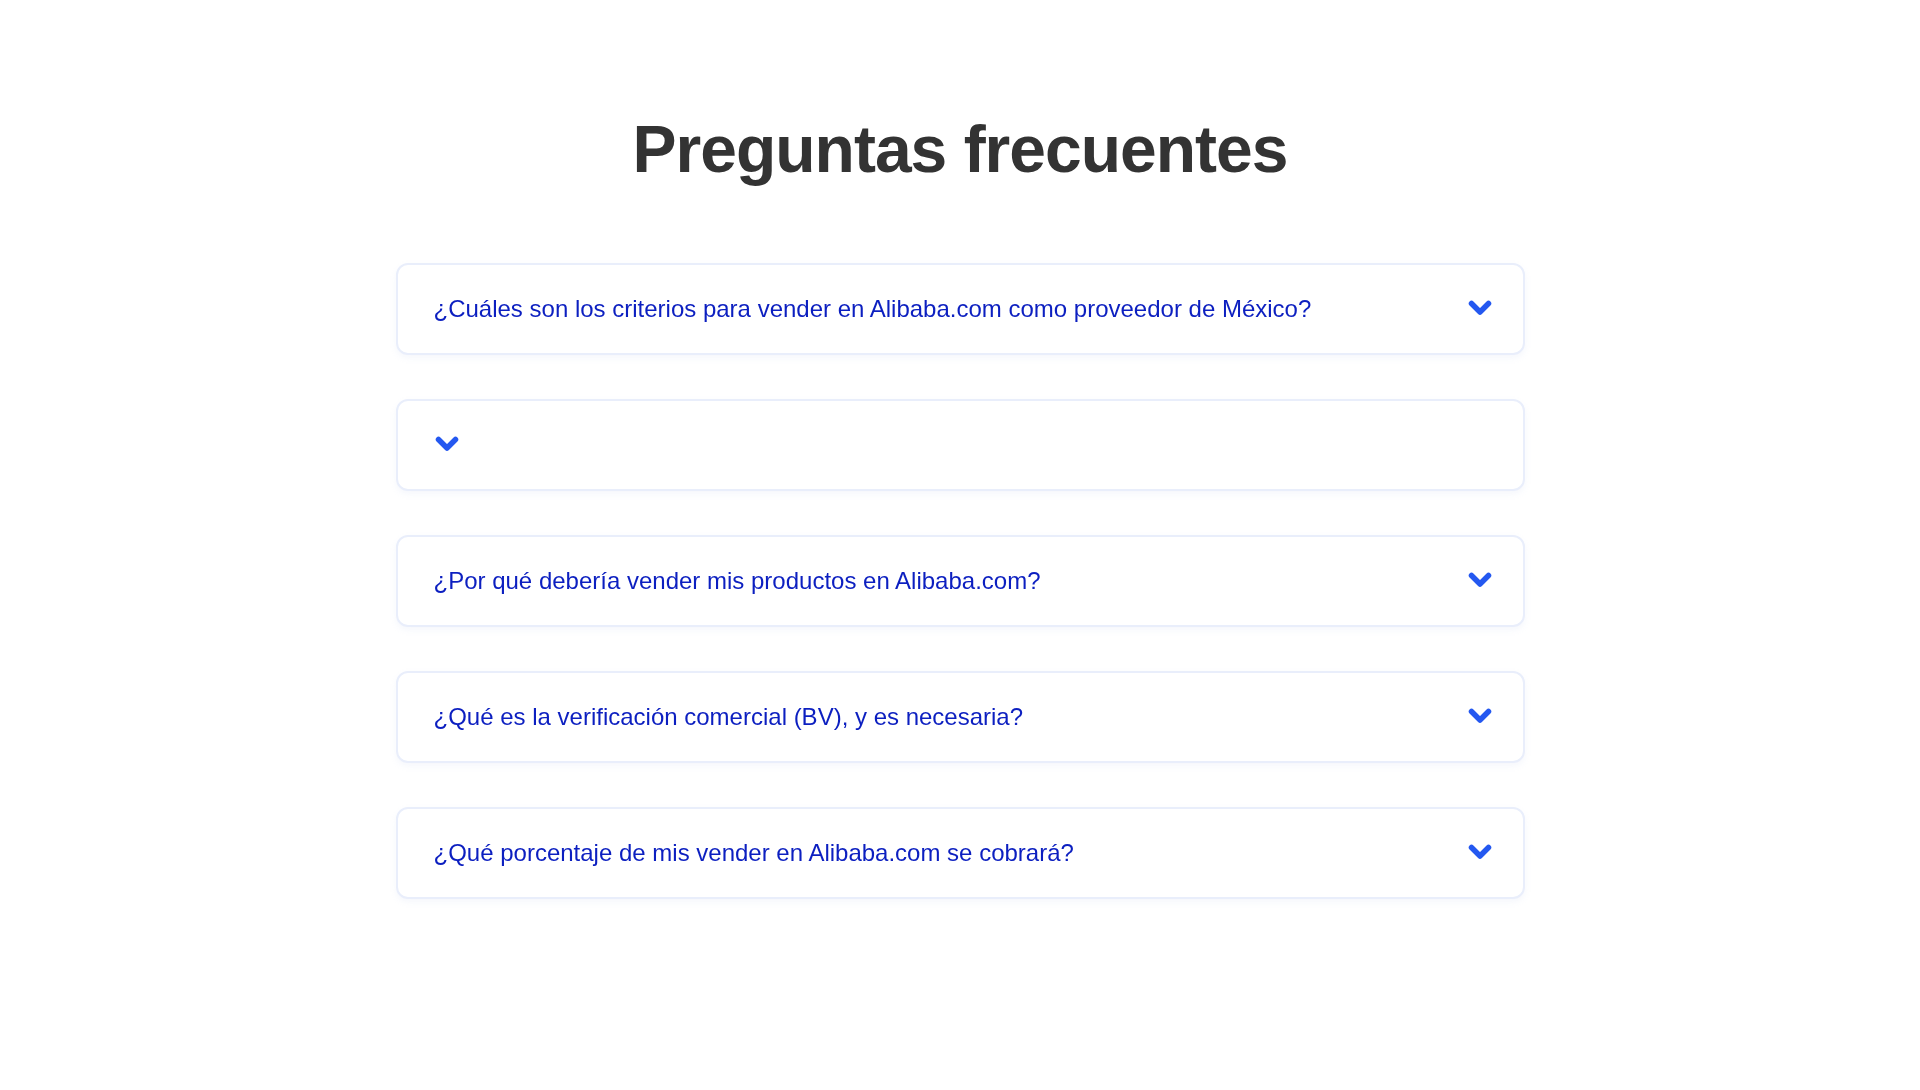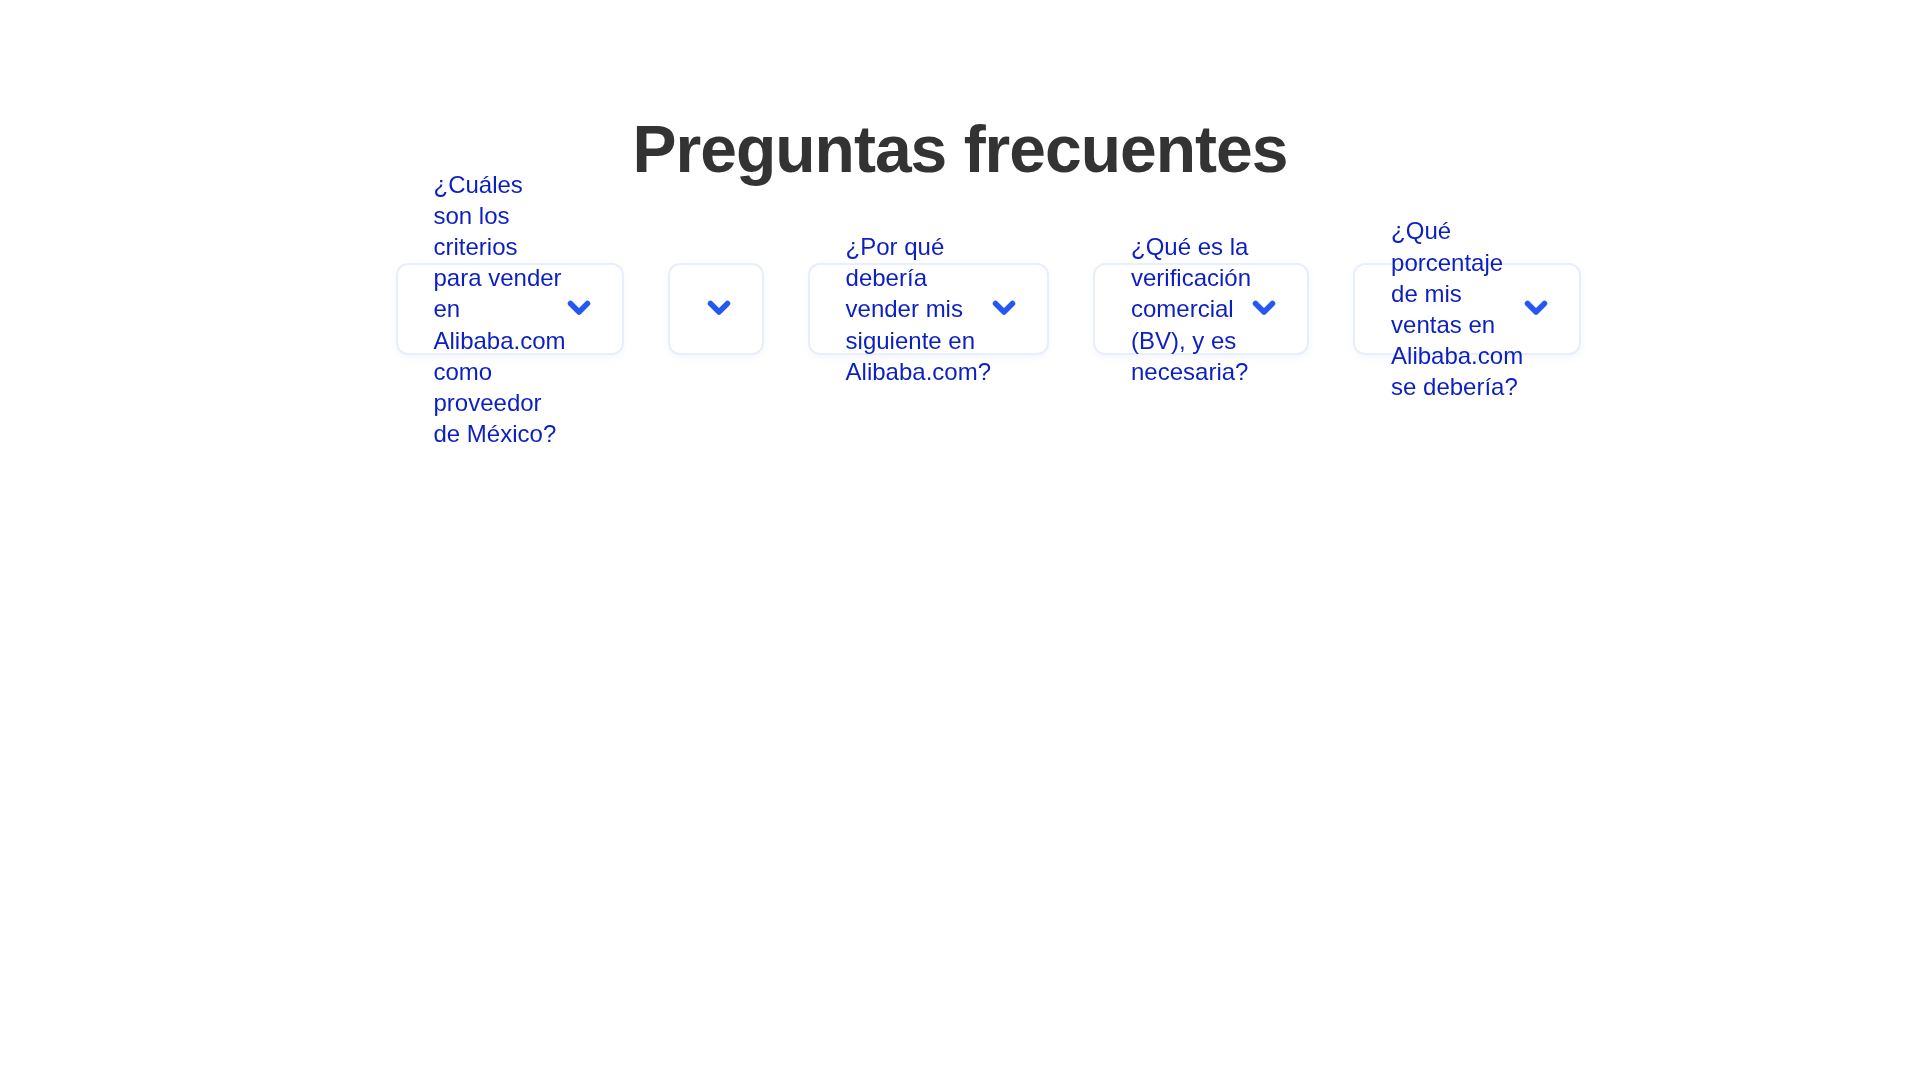--- a/index.html
+++ b/index.html
@@ -20,21 +20,21 @@
     line-height: 79px;
     font-weight: 700;
     letter-spacing: -1px;
     color: #333333;
     margin-bottom: 74px;
   }
   .faq-list {
     width: 1129px;
     margin: 0 auto;
     display: flex;
-    flex-direction: row;
+    flex-direction: column;
     gap: 44px;
   }
   .faq-card {
     height: 92px;
     background: #ffffff;
     border: 2px solid #e9eefb;
     border-radius: 12px;
     box-shadow: 0 3px 6px rgba(175, 192, 230, 0.12);
     display: flex;
     align-items: center;
@@ -76,40 +76,40 @@
 
   <div class="faq-card">
     <span class="chevron">
       <svg width="24" height="18" viewBox="0 0 24 18" aria-hidden="true">
         <path d="M3.5 3.5 L12 12 L20.5 3.5" fill="none" stroke="#2458f0" stroke-width="5.5" stroke-linecap="round" stroke-linejoin="round"></path>
       </svg>
     </span>
   </div>
 
   <div class="faq-card">
-    <span class="faq-question">¿Por qué debería vender mis siguiente en Alibaba.com?</span>
+    <span class="faq-question">¿Por qué debería vender mis productos en Alibaba.com?</span>
     <span class="chevron">
       <svg width="24" height="18" viewBox="0 0 24 18" aria-hidden="true">
         <path d="M3.5 3.5 L12 12 L20.5 3.5" fill="none" stroke="#2458f0" stroke-width="5.5" stroke-linecap="round" stroke-linejoin="round"></path>
       </svg>
     </span>
   </div>
 
 
   <div class="faq-card">
     <span class="faq-question">¿Qué es la verificación comercial (BV), y es necesaria?</span>
     <span class="chevron">
       <svg width="24" height="18" viewBox="0 0 24 18" aria-hidden="true">
         <path d="M3.5 3.5 L12 12 L20.5 3.5" fill="none" stroke="#2458f0" stroke-width="5.5" stroke-linecap="round" stroke-linejoin="round"></path>
       </svg>
     </span>
   </div>
 
   <div class="faq-card">
-    <span class="faq-question">¿Qué porcentaje de mis ventas en Alibaba.com se debería?</span>
+    <span class="faq-question">¿Qué porcentaje de mis vender en Alibaba.com se cobrará?</span>
     <span class="chevron">
       <svg width="24" height="18" viewBox="0 0 24 18" aria-hidden="true">
         <path d="M3.5 3.5 L12 12 L20.5 3.5" fill="none" stroke="#2458f0" stroke-width="5.5" stroke-linecap="round" stroke-linejoin="round"></path>
       </svg>
     </span>
   </div>
 </div>
 </main>
 
 </body></html>

